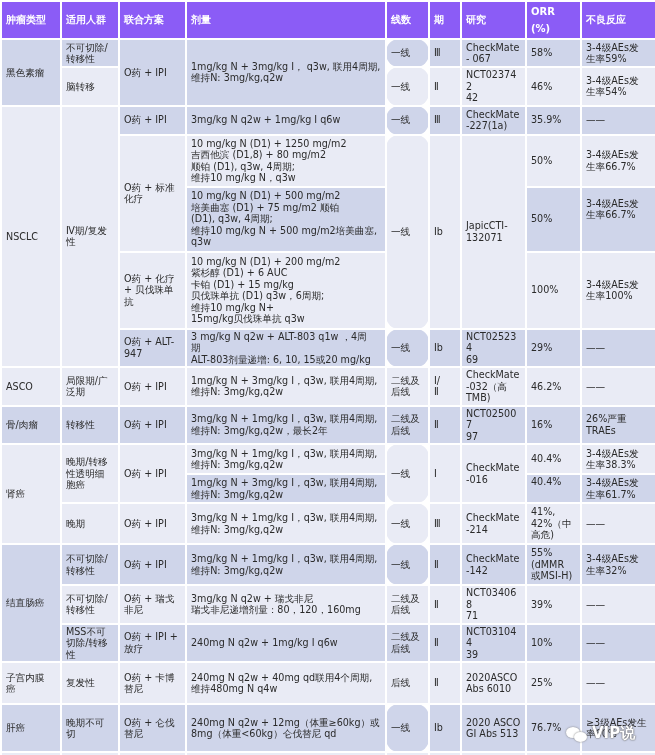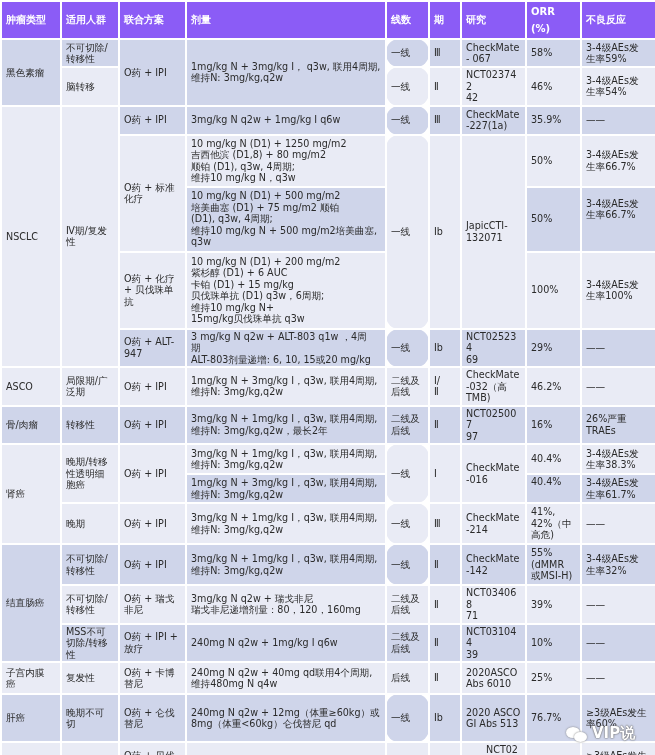--- a/index.html
+++ b/index.html
@@ -255,21 +255,21 @@
       <td class="a">240mg N q2w + 1mg/kg I q6w</td>
       <td class="a">二线及
 后线</td>
       <td class="a">Ⅱ</td>
       <td class="a">NCT031044
 39</td>
       <td class="a">10%</td>
       <td class="a">——</td>
     </tr>
 
-    <tr style="height:32px">
+    <tr style="height:42px">
       <td class="b">子宫内膜
 癌</td>
       <td class="b">复发性</td>
       <td class="b">O药 + 卡博
 替尼</td>
       <td class="b">240mg N q2w + 40mg qd联用4个周期,
 维持480mg N q4w</td>
       <td class="b">后线</td>
       <td class="b">Ⅱ</td>
       <td class="b">2020ASCO

